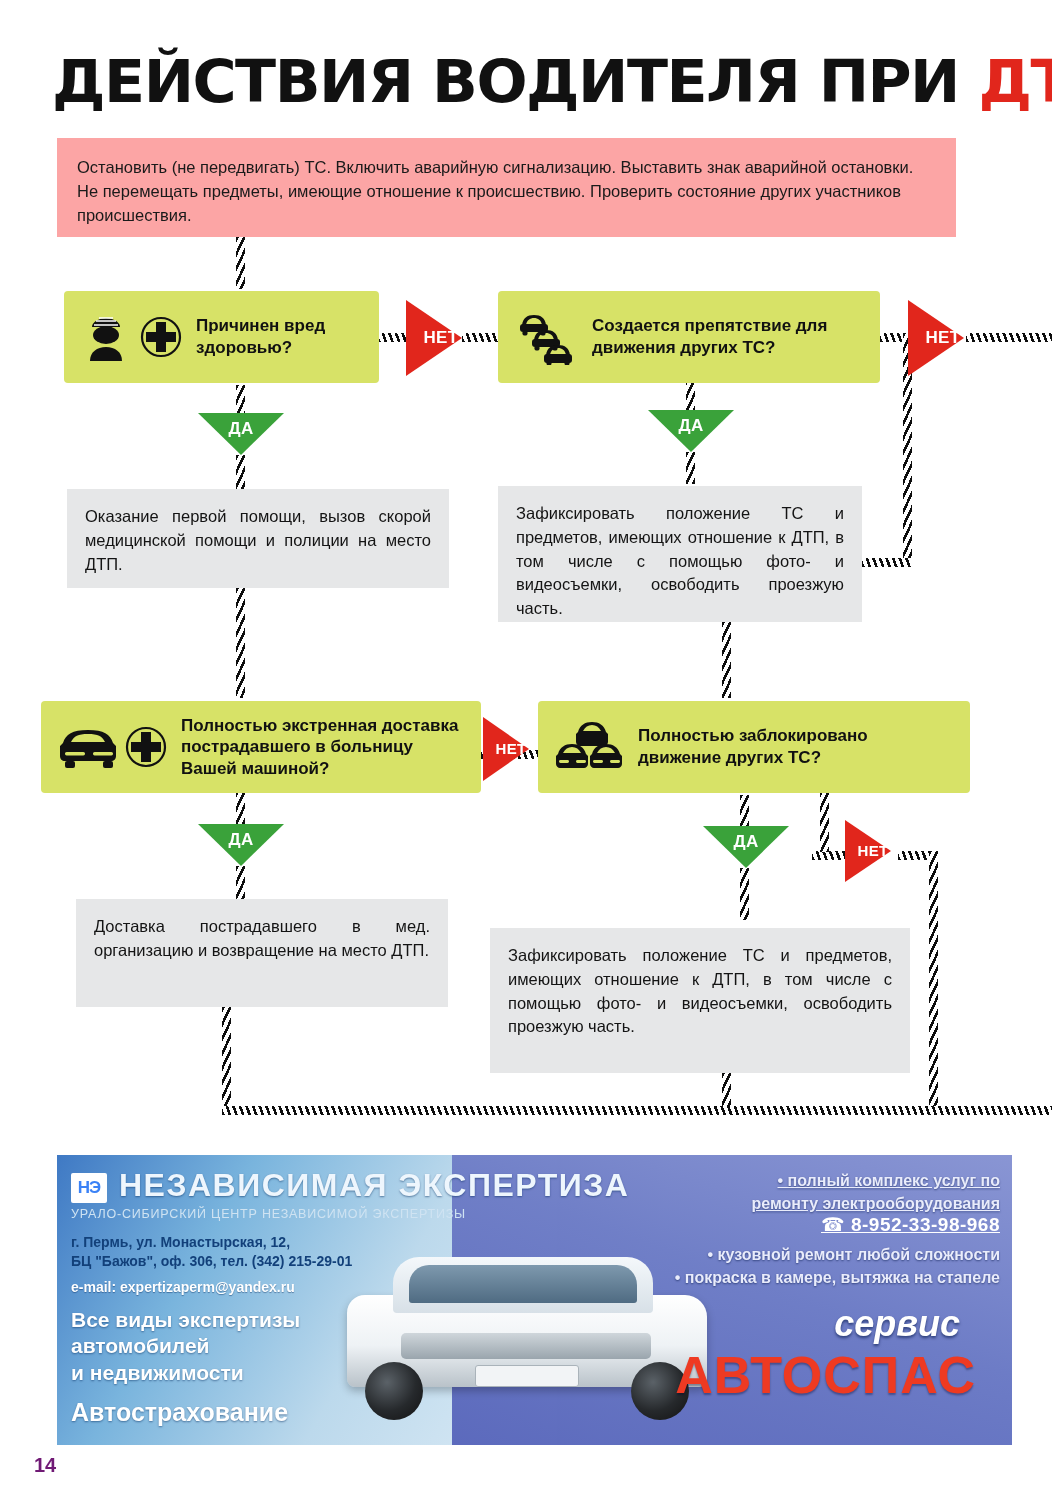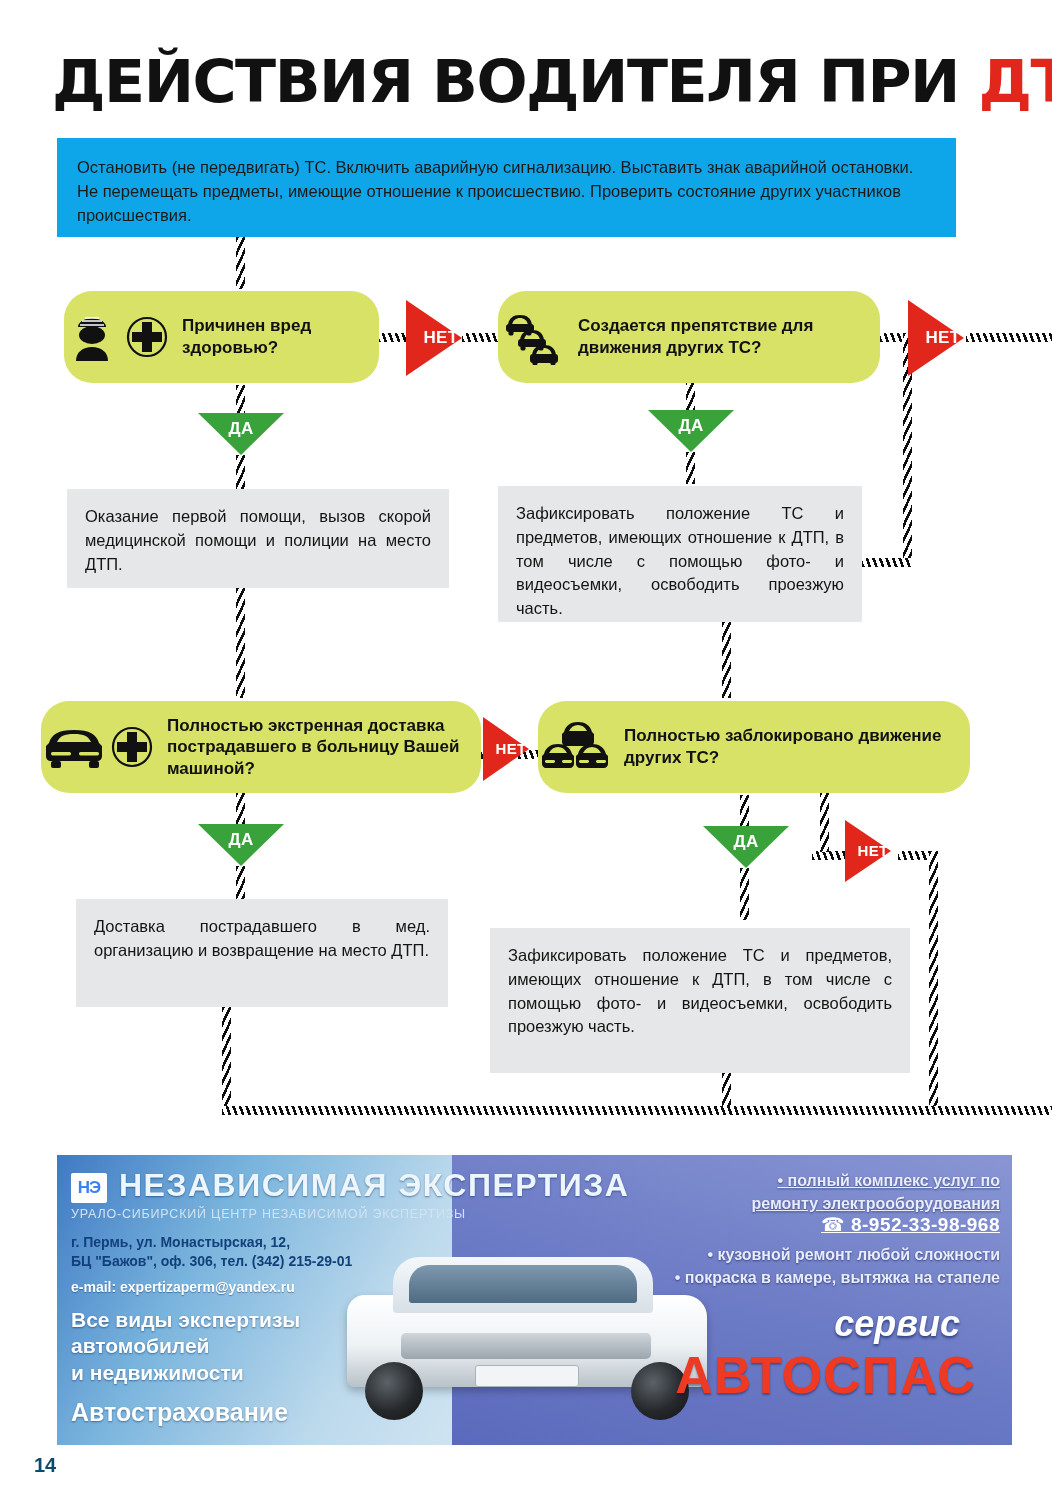--- a/index.html
+++ b/index.html
@@ -16,40 +16,40 @@
     font-size:59px;font-weight:bold;letter-spacing:-1.5px;
     font-family:"DejaVu Sans","Liberation Sans",sans-serif;
     white-space:nowrap;line-height:1;
     transform:scaleX(1.02);transform-origin:left center;
   }
   #page-title .red{color:#e1261c;}
 
   
   #intro{
     left:57px;top:138px;width:899px;height:99px;
-    background:#0ea5e9;
+    background:#fca5a5;
     box-sizing:border-box;padding:18px 20px 12px 20px;
     font-size:16.5px;line-height:1.45;color:#1a1a1a;
   }
 
   
   .hatch-v, .hatch-h{
     background-image:repeating-linear-gradient(
         115deg,#0d0d0d 0px,#0d0d0d 2.6px,#ffffff 2.6px,#ffffff 6.2px);
   }
   .hatch-h{
     background-image:repeating-linear-gradient(
         70deg,#0d0d0d 0px,#0d0d0d 2.6px,#ffffff 2.6px,#ffffff 6.2px);
   }
 
   
   .decision{
-    background:#d7e267;border-radius:28px;
+    background:#d7e267;border-radius:4px;
     display:flex;align-items:center;gap:14px;
-    box-sizing:border-box;padding:10px 4px;
+    box-sizing:border-box;padding:10px 18px;
   }
   .decision .qtext{
     font-size:17px;font-weight:bold;line-height:1.27;color:#111;
   }
   .icons{display:flex;align-items:center;flex:0 0 auto;}
 
   
   .infobox{
     background:#e6e7e8;box-sizing:border-box;
     padding:16px 18px 14px 18px;
@@ -154,21 +154,21 @@
   .suv .grille{position:absolute;left:54px;top:78px;width:250px;height:26px;
     background:linear-gradient(180deg,#cfd6db,#9aa5ad);border-radius:5px;}
   .suv .plate{position:absolute;left:128px;top:110px;width:102px;height:20px;
     background:#f2f4f6;border:1px solid #aab3ba;border-radius:3px;}
   .suv .wheel{position:absolute;bottom:0;width:58px;height:58px;border-radius:50%;
     background:radial-gradient(circle at 38% 35%,#5b6268 0%,#26292c 55%,#111 100%);}
   .suv .wheel.l{left:18px;} .suv .wheel.r{right:18px;}
 
   
   #page-number{
-    left:34px;top:1454px;font-size:20px;font-weight:bold;color:#0c4a6e;
+    left:34px;top:1454px;font-size:20px;font-weight:bold;color:#701a75;
   }
 </style>
 </head>
 <body>
 
 <div class="abs" id="page-title"><span>ДЕЙСТВИЯ ВОДИТЕЛЯ ПРИ </span><span class="red">ДТП</span></div>
 
 <div class="abs" id="intro">
   <span>Остановить (не передвигать) ТС. Включить аварийную сигнализацию. Выставить знак аварийной остановки. Не перемещать предметы, имеющие отношение к происшествию. Проверить состояние других участников происшествия.</span>
 </div>

